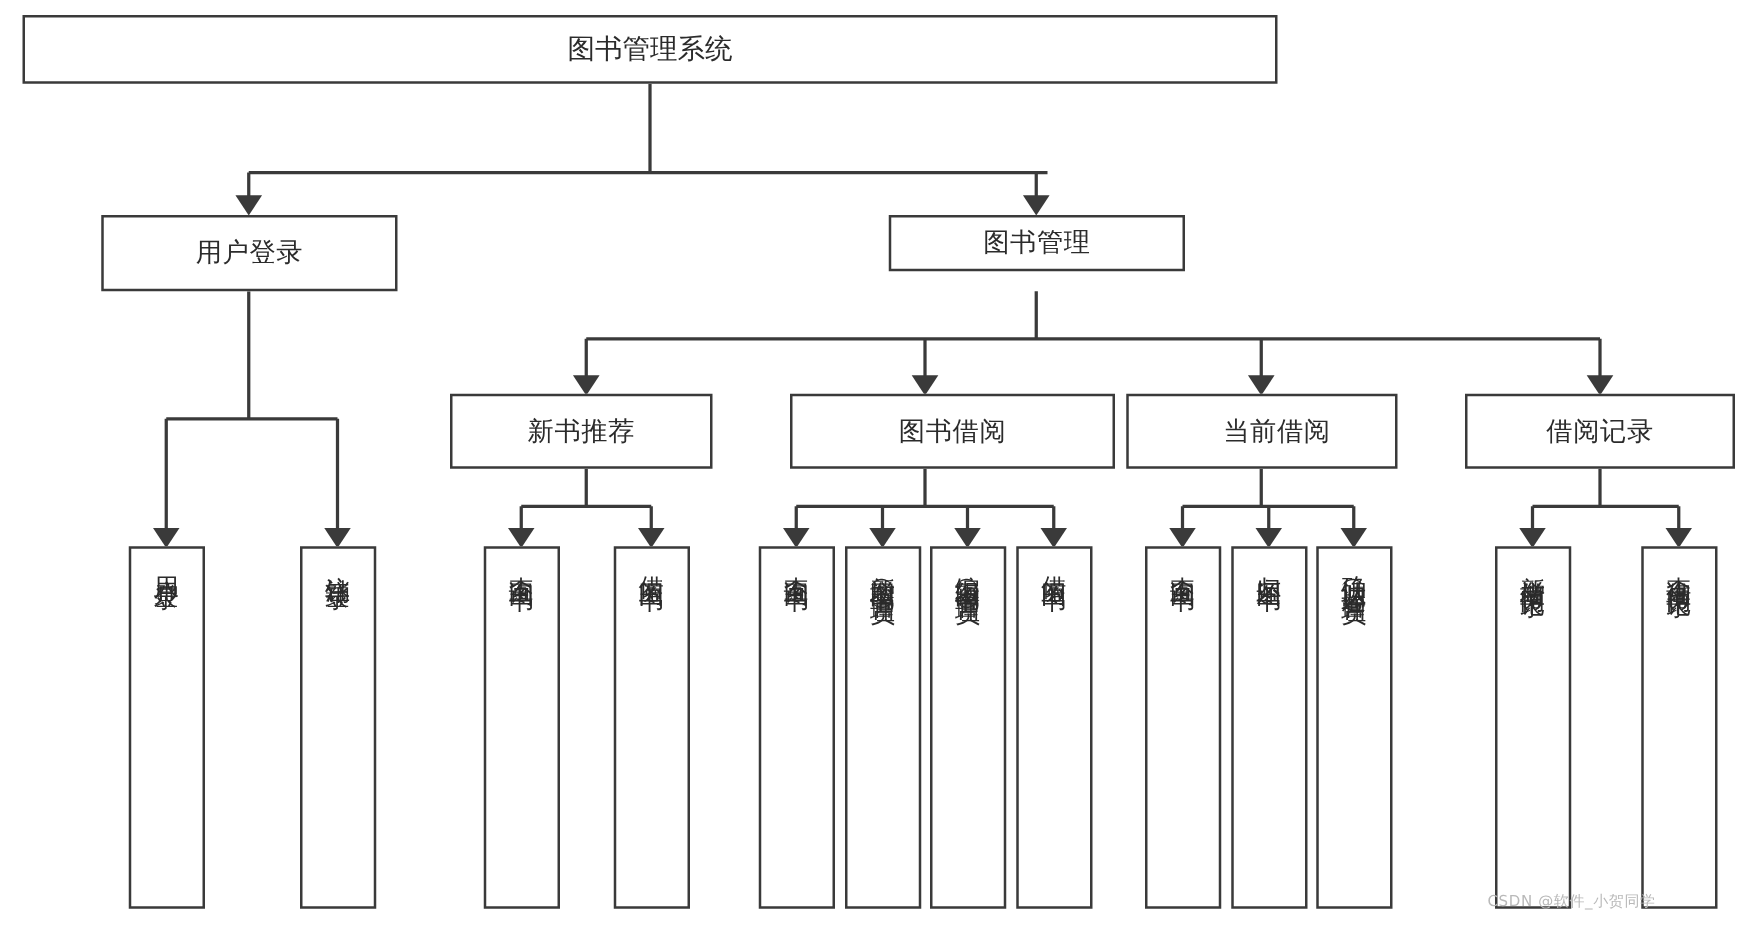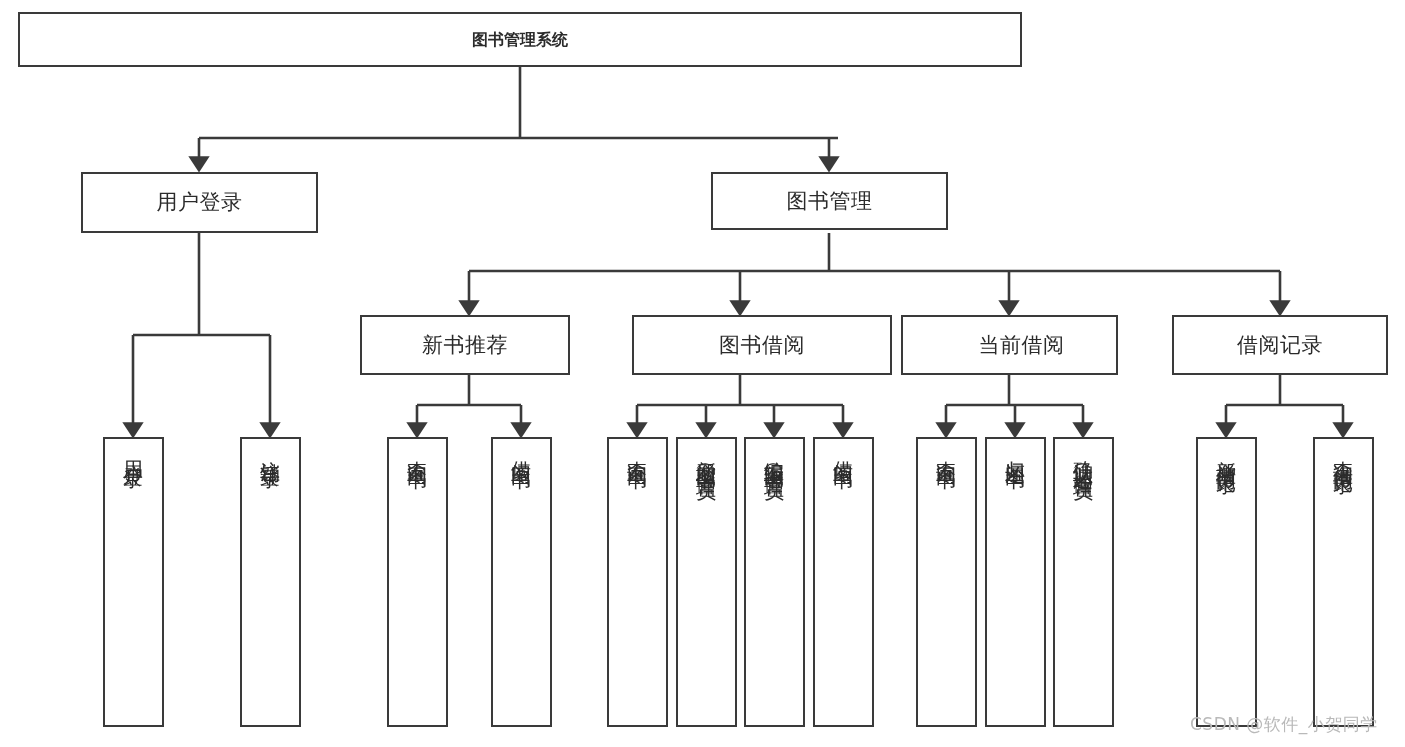--- a/index.html
+++ b/index.html
@@ -36,41 +36,40 @@
     align-items: center;
     justify-content: center;
     text-align: center;
     line-height: 1.08;
   }
   .node.horiz {
     font-size: 21px;
     letter-spacing: 0.5px;
   }
   .node.root {
-    font-size: 16px;
-    font-weight: bold;
+    font-size: 22px;
   }
   .node.leaf {
     font-size: 20px;
     align-items: flex-start;
     justify-content: center;
     padding-top: 6px;
   }
   .vtext {
     writing-mode: vertical-rl;
     text-orientation: upright;
     -webkit-writing-mode: vertical-rl;
     letter-spacing: 3px;
     line-height: 1;
     white-space: nowrap;
     display: block;
   }
   .watermark {
     position: absolute;
-    font-size: 17px;
+    font-size: 12px;
     color: #b9b9b9;
     white-space: nowrap;
     letter-spacing: 0.5px;
     font-family: "DejaVu Sans", "Liberation Sans", sans-serif;
   }
 </style>
 </head>
 <body>
 
 <div id="canvas">
@@ -125,21 +124,21 @@
     </g>
   </svg>
 
   <div class="node root" style="left:18px; top:12px; width:1004px; height:55px;">
     <span>图书管理系统</span>
   </div>
 
   <div class="node horiz" style="left:81px; top:172px; width:237px; height:61px;">
     <span>用户登录</span>
   </div>
-  <div class="node horiz" style="left:711px; top:172px; width:237px; height:58px;">
+  <div class="node horiz" style="left:711px; top:172px; width:237px; height:45px;">
     <span>图书管理</span>
   </div>
 
   <div class="node horiz" style="left:360px; top:315px; width:210px; height:60px;">
     <span>新书推荐</span>
   </div>
   <div class="node horiz" style="left:632px; top:315px; width:260px; height:60px;">
     <span>图书借阅</span>
   </div>
   <div class="node horiz" style="left:901px; top:315px; width:217px; height:60px;padding-left:24px;">

